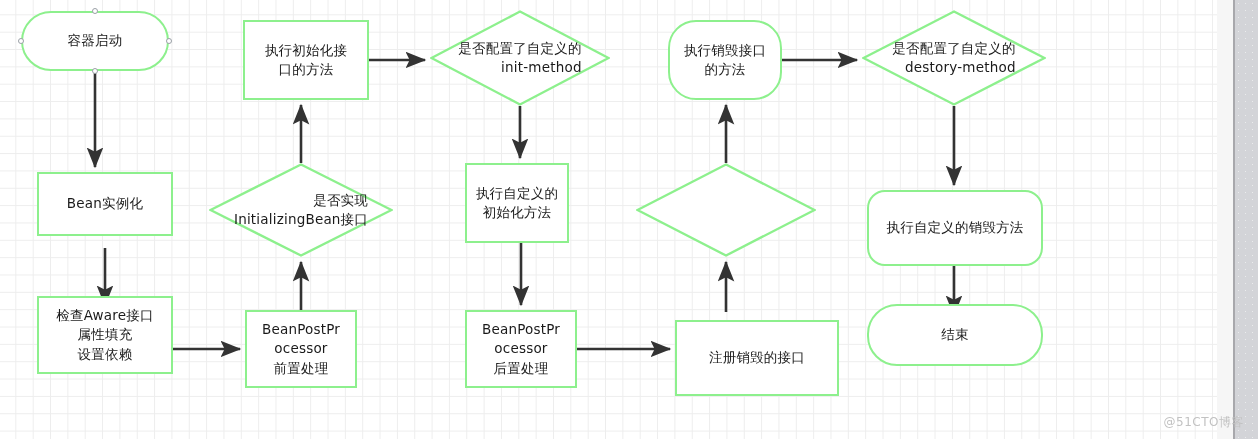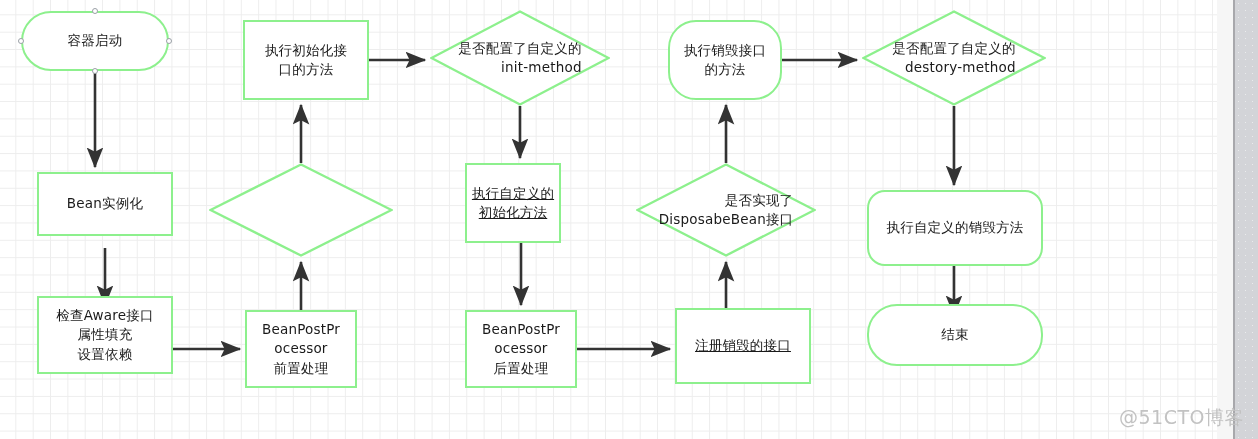--- a/index.html
+++ b/index.html
@@ -108,21 +108,21 @@
     border-radius: 50%;
     background: #ffffff;
     z-index: 5;
   }
 
   
   #watermark {
     position: absolute;
     right: 34px;
     bottom: 8px;
-    font-size: 19px;
+    font-size: 12px;
     color: #c2c2c2;
     letter-spacing: .5px;
     font-family: "DejaVu Sans", "Liberation Sans", sans-serif;
     user-select: none;
   }
 </style>
 </head>
 <body>
 
 <div id="canvas-root">
@@ -157,37 +157,37 @@
       <div class="node terminal" style="left: 21px; top: 11px; width: 148px; height: 60px;"><span>容器启动</span></div>
       <div class="node rect" style="left: 37px; top: 172px; width: 136px; height: 64px;"><span>Bean实例化</span></div>
       <div class="node rect" style="left: 37px; top: 296px; width: 136px; height: 78px;"><span>检查Aware接口
 属性填充
 设置依赖</span></div>
       <div class="node rect" style="left: 245px; top: 310px; width: 112px; height: 78px;"><span>BeanPostPr
 ocessor
 前置处理</span></div>
       <div class="node diamond" style="left: 209px; top: 163px; width: 184px; height: 94px;"><svg class="dia-svg" viewBox="0 0 184 94" preserveAspectRatio="none">
           <polygon points="92,1.5 182.5,47 92,92.5 1.5,47" fill="#ffffff" stroke="#8df08d" stroke-width="2.4"></polygon>
-        </svg></div>
+        </svg><span class="dia-label">是否实现
+InitializingBean接口</span></div>
       <div class="node rect" style="left: 243px; top: 20px; width: 126px; height: 80px;"><span>执行初始化接
 口的方法</span></div>
       <div class="node diamond" style="left: 430px; top: 10px; width: 180px; height: 96px;"><svg class="dia-svg" viewBox="0 0 180 96" preserveAspectRatio="none">
           <polygon points="90,1.5 178.5,48 90,94.5 1.5,48" fill="#ffffff" stroke="#8df08d" stroke-width="2.4"></polygon>
         </svg><span class="dia-label">是否配置了自定义的
 init-method</span></div>
-      <div class="node rect" style="left: 465px; top: 163px; width: 96px; height: 80px; text-decoration: underline;"><span>执行自定义的
+      <div class="node rect" style="left: 465px; top: 163px; width: 104px; height: 80px;"><span>执行自定义的
 初始化方法</span></div>
       <div class="node rect" style="left: 465px; top: 310px; width: 112px; height: 78px;"><span>BeanPostPr
 ocessor
 后置处理</span></div>
-      <div class="node rect" style="left: 675px; top: 308px; width: 136px; height: 76px; text-decoration: underline;"><span>注册销毁的接口</span></div>
+      <div class="node rect" style="left: 675px; top: 320px; width: 164px; height: 76px;"><span>注册销毁的接口</span></div>
       <div class="node diamond" style="left: 636px; top: 163px; width: 180px; height: 94px;"><svg class="dia-svg" viewBox="0 0 180 94" preserveAspectRatio="none">
           <polygon points="90,1.5 178.5,47 90,92.5 1.5,47" fill="#ffffff" stroke="#8df08d" stroke-width="2.4"></polygon>
-        </svg><span class="dia-label">是否实现了
-DisposabeBean接口</span></div>
+        </svg></div>
       <div class="node rect" style="left: 668px; top: 20px; width: 114px; height: 80px; border-radius: 28px;"><span>执行销毁接口
 的方法</span></div>
       <div class="node diamond" style="left: 862px; top: 10px; width: 184px; height: 96px;"><svg class="dia-svg" viewBox="0 0 184 96" preserveAspectRatio="none">
           <polygon points="92,1.5 182.5,48 92,94.5 1.5,48" fill="#ffffff" stroke="#8df08d" stroke-width="2.4"></polygon>
         </svg><span class="dia-label">是否配置了自定义的
 destory-method</span></div>
       <div class="node rect" style="left: 867px; top: 190px; width: 176px; height: 76px; border-radius: 18px;"><span>执行自定义的销毁方法</span></div>
       <div class="node terminal" style="left: 867px; top: 304px; width: 176px; height: 62px;"><span>结束</span></div>
     </div>
 

